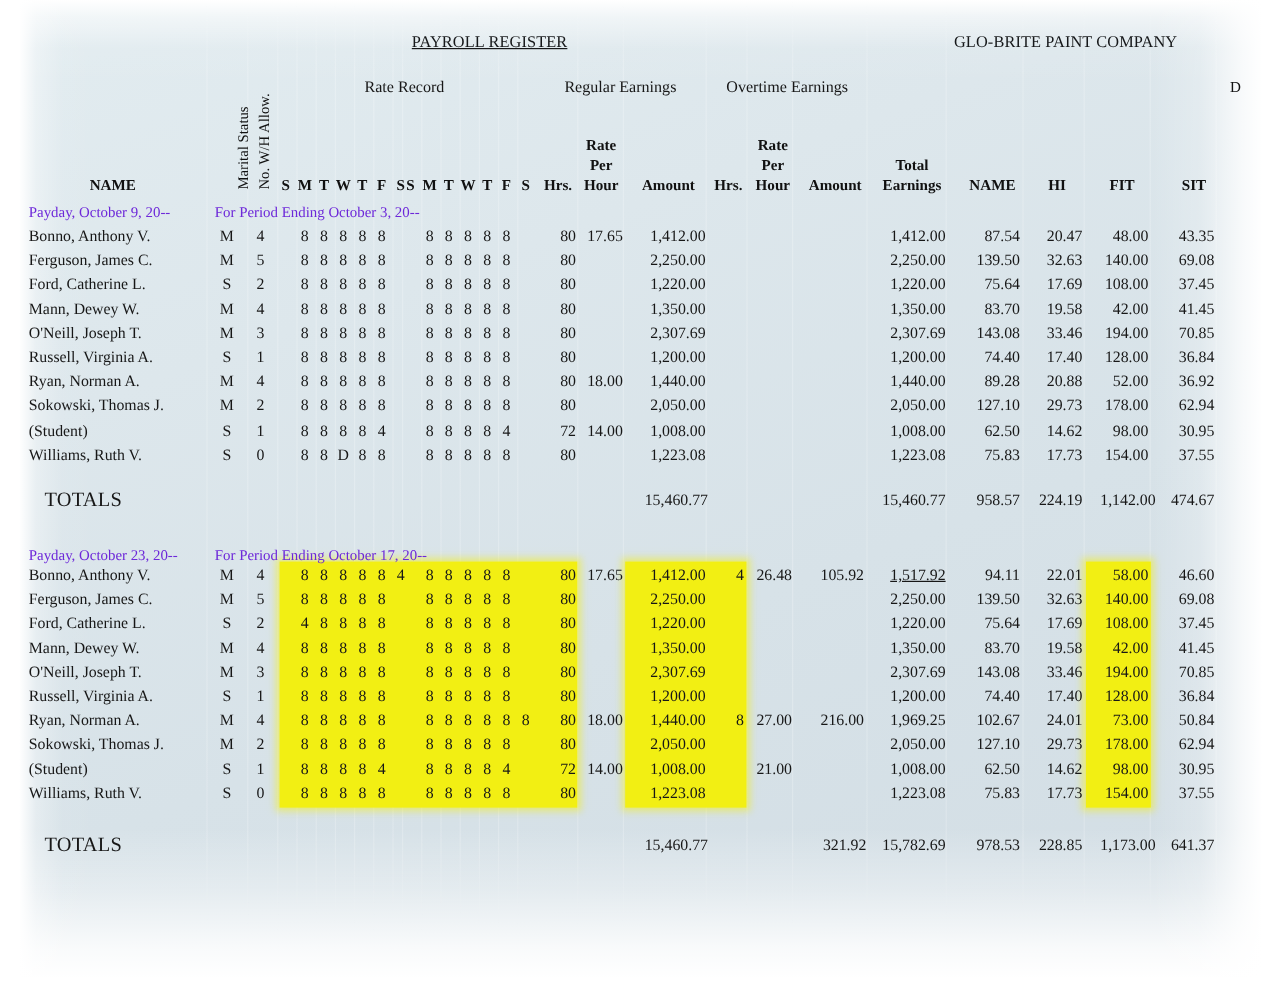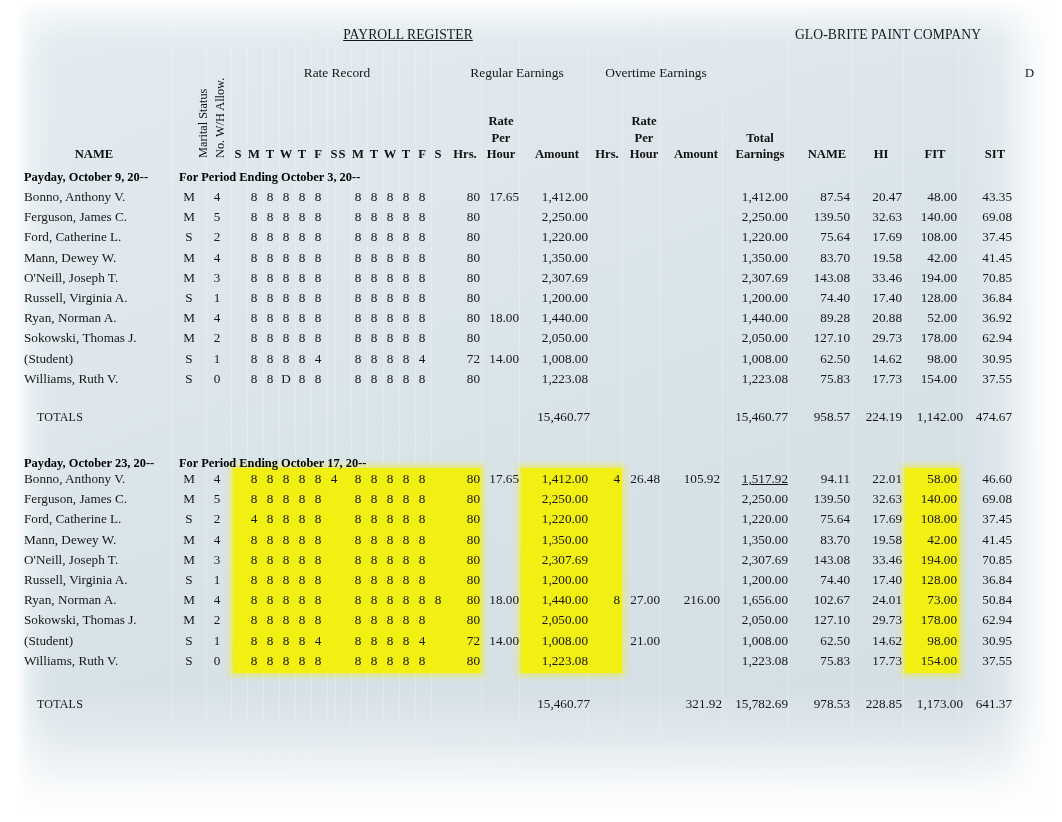--- a/index.html
+++ b/index.html
@@ -99,25 +99,24 @@
   .vert {
     position: absolute;
     font-size: 12.3px;
     color: #111;
     white-space: nowrap;
     transform-origin: 0 0;
     transform: rotate(-90deg);
   }
   .sectlabel {
     font-size: 12.4px;
-    color: #000000;
-    font-weight: bold;
+    color: #6d28d9;
   }
   .totlabel {
-    font-size: 12px;
+    font-size: 17px;
     letter-spacing: 0.2px;
   }
   .num { font-size: 13.2px; }
   .day { font-size: 13.2px; }
 
   
   .hl {
     position: absolute;
     background: #f2ef13;
     box-shadow: 0 0 6px 3px rgba(242,239,19,0.55);
@@ -671,21 +670,21 @@
         <div class="c day ct" style="left: 382px; top: 593.2px; width: 16px;">8</div>
         <div class="c day ct" style="left: 398px; top: 593.2px; width: 16px;">8</div>
         <div class="c day ct" style="left: 414px; top: 593.2px; width: 16px;">8</div>
         <div class="c day ct" style="left: 430px; top: 593.2px; width: 16px;">8</div>
         <div class="c num r" style="left: 450px; top: 593.2px; width: 30px;">80</div>
         <div class="c num r" style="left: 481px; top: 593.2px; width: 38px;">18.00</div>
         <div class="c num r" style="left: 524px; top: 593.2px; width: 64px;">1,440.00</div>
         <div class="c num r" style="left: 594px; top: 593.2px; width: 26px;">8</div>
         <div class="c num r" style="left: 624px; top: 593.2px; width: 36px;">27.00</div>
         <div class="c num r" style="left: 662px; top: 593.2px; width: 58px;">216.00</div>
-        <div class="c num r" style="left: 722px; top: 593.2px; width: 66px;">1,656.00</div>
+        <div class="c num r" style="left: 722px; top: 593.2px; width: 66px;">1,969.25</div>
         <div class="c num r" style="left: 790px; top: 593.2px; width: 60px;">102.67</div>
         <div class="c num r" style="left: 852px; top: 593.2px; width: 50px;">24.01</div>
         <div class="c num r" style="left: 903px; top: 593.2px; width: 54px;">73.00</div>
         <div class="c num r" style="left: 962px; top: 593.2px; width: 50px;">50.84</div>
       </div>
       <div>
         <div class="c num" style="left: 24px; top: 613.4px; width: 150px;">Sokowski, Thomas J.</div>
         <div class="c num ct" style="left: 180px; top: 613.4px; width: 18px;">M</div>
         <div class="c num ct" style="left: 208px; top: 613.4px; width: 18px;">2</div>
         <div class="c day ct" style="left: 246px; top: 613.4px; width: 16px;">8</div>

